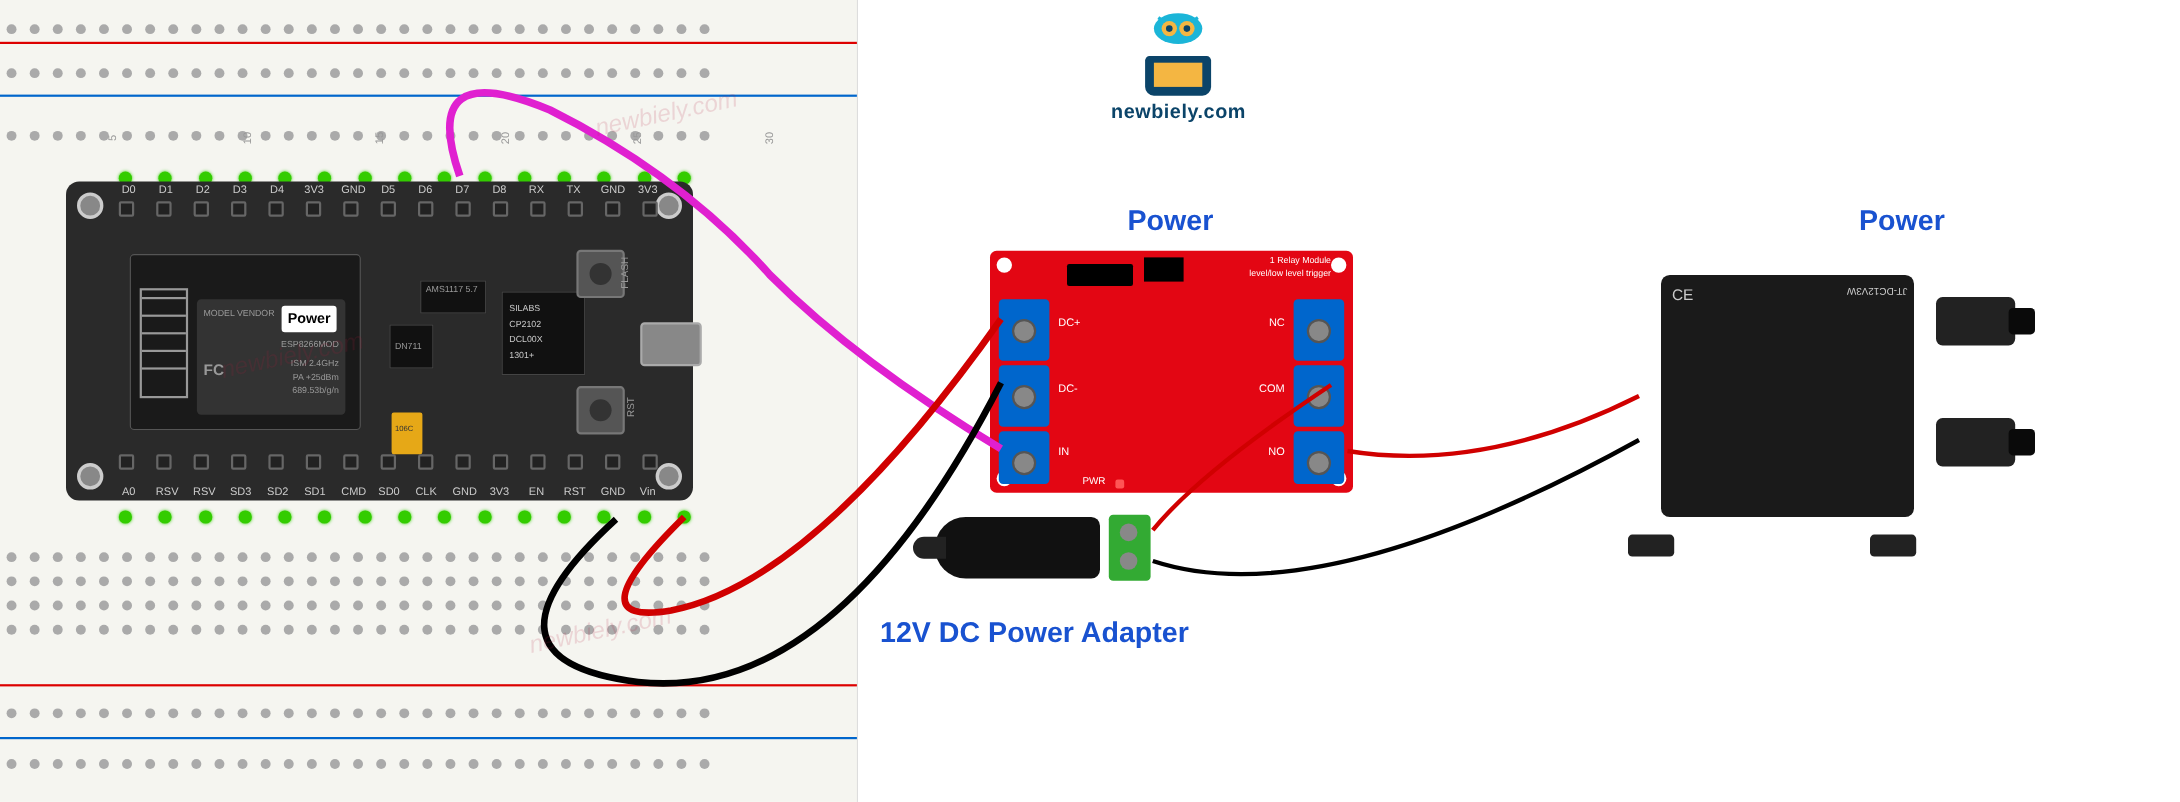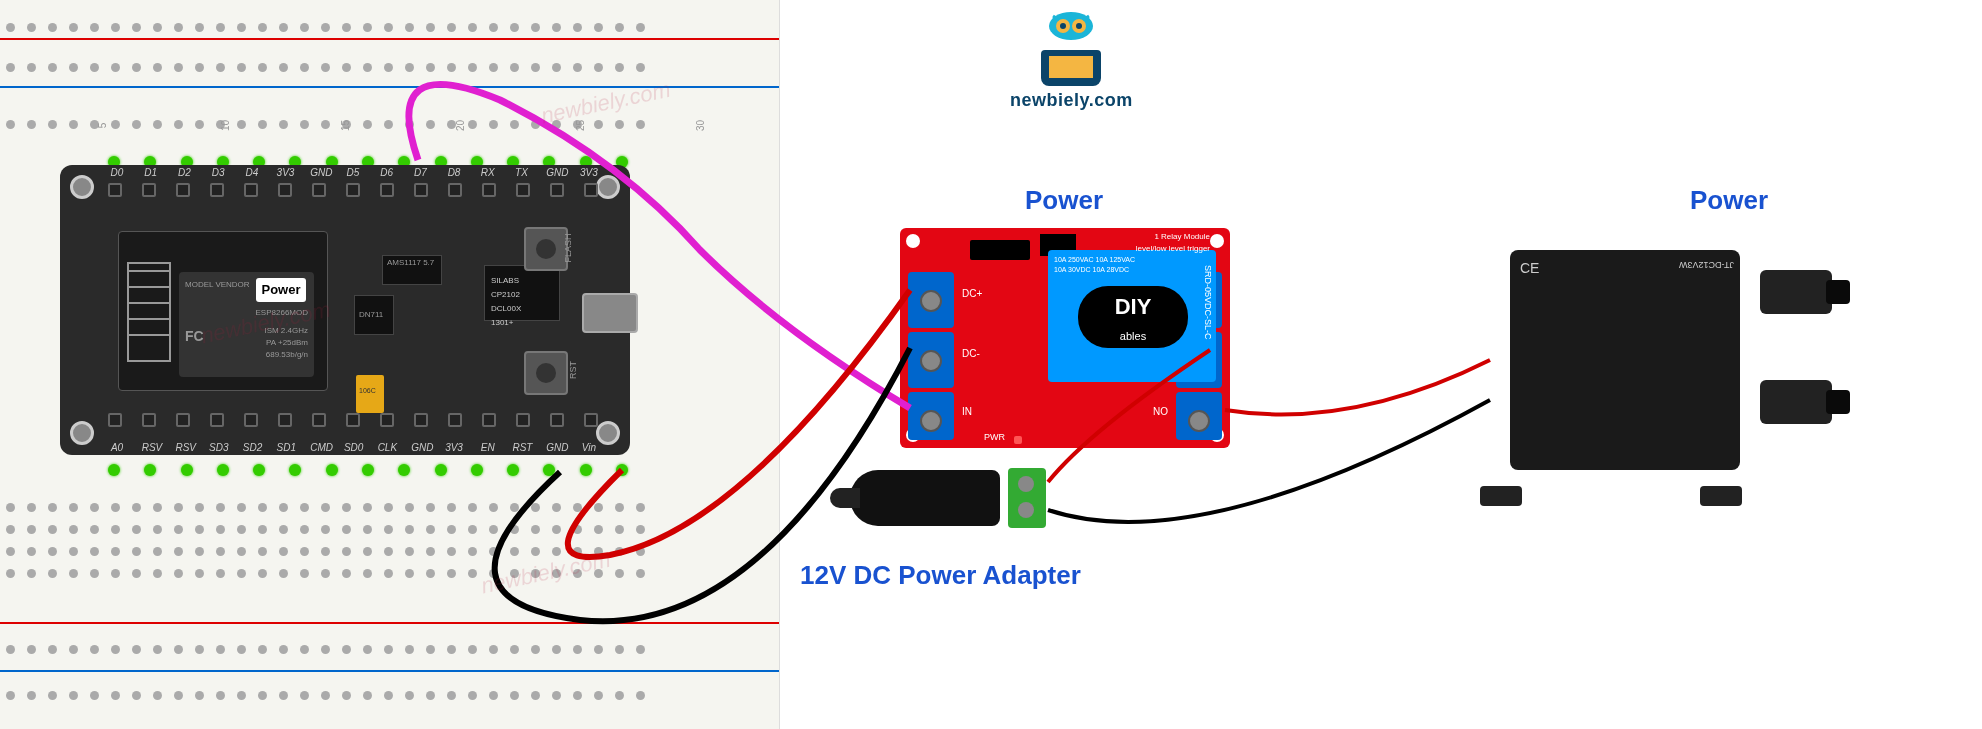--- a/index.html
+++ b/index.html
@@ -21,21 +21,21 @@
     .mount-hole { position: absolute; width: 24px; height: 24px; background: #888; border: 3px solid #ccc; border-radius: 50%; }
     .mh-tl { left: 10px; top: 10px; }
     .mh-tr { right: 10px; top: 10px; }
     .mh-bl { left: 10px; bottom: 10px; }
     .mh-br { right: 10px; bottom: 10px; }
     .pin-strip { position: absolute; width: 490px; height: 24px; left: 48px; display: flex; justify-content: space-between; }
     .pin-top { top: 18px; }
     .pin-bot { bottom: 18px; }
     .mcu-pin { width: 14px; height: 14px; background: #222; border: 2px solid #666; border-radius: 2px; }
     .pin-labels { position: absolute; width: 490px; left: 48px; display: flex; justify-content: space-between; }
-    .pin-labels span { font-size: 10px; color: #ccc; width: 18px; text-align: center; font-style: italic; }
+    .pin-labels span { font-size: 10px; color: #ccc; width: 18px; text-align: center; }
     .pl-top { top: 2px; }
     .pl-bot { bottom: 2px; }
     .green-pin-row { position: absolute; width: 520px; left: 48px; display: flex; justify-content: space-between; }
     .green-pin-row .gp { width: 12px; height: 12px; background: #3c0; border-radius: 50%; box-shadow: 0 0 3px #3c0; }
     .gpr-top { top: -28px; }
     .gpr-bot { bottom: -28px; }
     
     
     .esp-module { position: absolute; left: 58px; top: 66px; width: 210px; height: 160px; background: #1a1a1a; border: 1px solid #555; border-radius: 4px; }
     .antenna { position: absolute; left: 8px; top: 30px; width: 44px; height: 100px; border: 2px solid #999; }
@@ -255,21 +255,21 @@
       <div class="esp-text" style="right:6px;top:78px">689.53b/g/n</div>
     </div>
   </div>
 
   <div class="chip" style="left:322px;top:90px;width:60px;height:30px">
     <span class="esp-text" style="left:4px;top:2px">AMS1117 5.7</span>
   </div>
   <div class="chip" style="left:294px;top:130px;width:40px;height:40px">
     <span class="esp-text" style="left:4px;top:14px">DN711</span>
   </div>
-  <div class="chip" style="left:424px;top:100px;width:76px;height:56px">
+  <div class="chip" style="left:396px;top:100px;width:76px;height:76px">
     <span class="esp-text" style="left:6px;top:10px;color:#ccc">SILABS</span>
     <span class="esp-text" style="left:6px;top:24px;color:#ccc">CP2102</span>
     <span class="esp-text" style="left:6px;top:38px;color:#ccc">DCL00X</span>
     <span class="esp-text" style="left:6px;top:52px;color:#ccc">1301+</span>
   </div>
   <div class="yellow-cap" style="left:296px;top:210px">
       <span style="font-size:7px;color:#333;position:absolute;left:3px;top:12px">106C</span>
     </div>
 
   <div class="usb-port"></div>
@@ -309,29 +309,20 @@
   <span class="relay-pin-lbl" style="left:62px;top:120px">DC-</span>
   <span class="relay-pin-lbl" style="left:62px;top:178px">IN</span>
 
   <div class="relay-term" style="right:8px;top:44px"></div>
   <div class="relay-term" style="right:8px;top:104px"></div>
   <div class="relay-term" style="right:8px;top:164px;height:48px"></div>
   <span class="relay-pin-lbl" style="right:62px;top:60px">NC</span>
   <span class="relay-pin-lbl" style="right:62px;top:120px">COM</span>
   <span class="relay-pin-lbl" style="right:62px;top:178px">NO</span>
 
-  <div class="relay-body">
-    <div class="diy-badge">
-      <span>DIY</span><br>
-      <span style="font-size:11px;font-weight:normal">ables</span>
-    </div>
-    <span class="relay-text" style="left:160px;top:10px;width:120px">SRD-05VDC-SL-C</span>
-    <span style="position:absolute;left:6px;top:6px;font-size:7px;color:#fff">10A 250VAC 10A 125VAC</span>
-    <span style="position:absolute;left:6px;top:16px;font-size:7px;color:#fff">10A 30VDC 10A 28VDC</span>
-  </div>
 
   <span style="position:absolute;right:20px;top:4px;font-size:8px;color:#fff">1 Relay Module</span>
   <span style="position:absolute;right:20px;top:16px;font-size:8px;color:#fff">level/low level trigger</span>
   <span style="position:absolute;left:84px;bottom:6px;font-size:9px;color:#fff">PWR</span>
   <span style="position:absolute;left:114px;bottom:4px;width:8px;height:8px;background:#f55;border-radius:2px"></span>
 </div>
 
 <div class="power-label">12V DC Power Adapter</div>
 <div class="dc-jack"></div>
 <div class="screw-term"></div>

